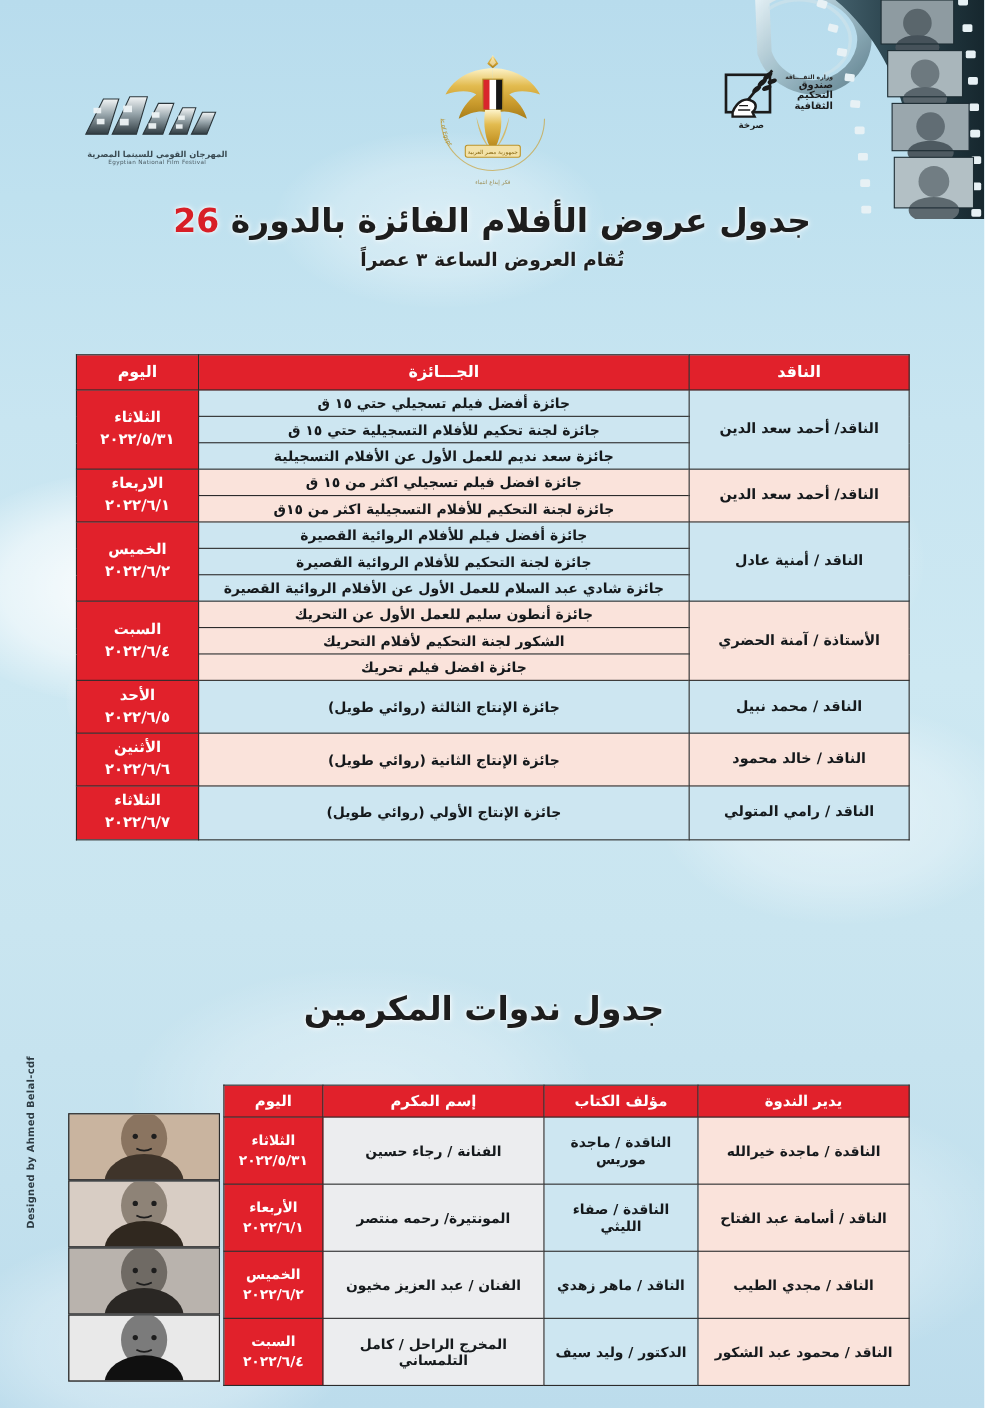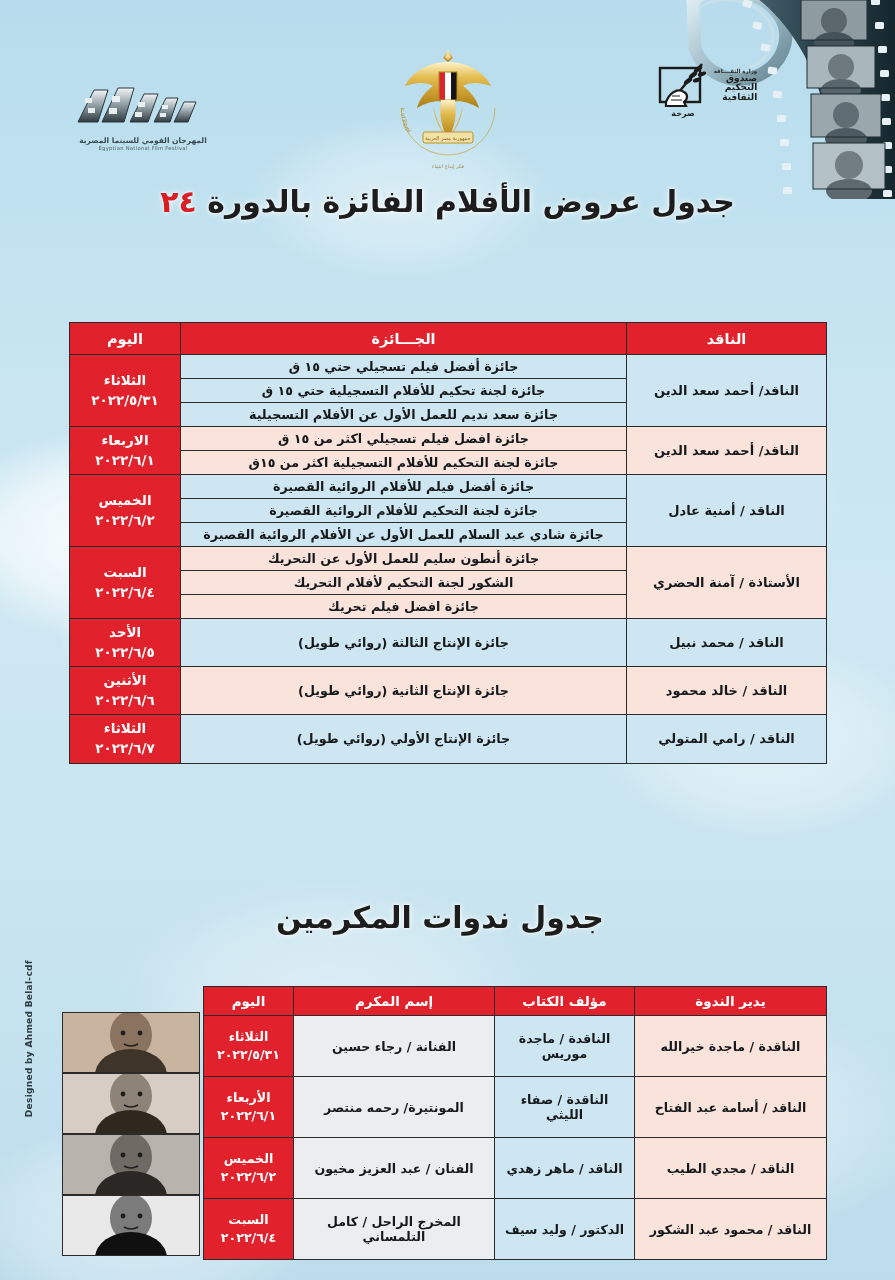--- a/index.html
+++ b/index.html
@@ -409,21 +409,22 @@
 
           <path d="M10 40 C 14 30, 22 26, 28 30 C 32 32, 32 37, 28 40 L 30 44 L 10 44 Z" fill="#ffffff" stroke="#1b1b1b" stroke-width="2.2"></path>
           <path d="M16 34 L24 34 M15 38 L26 38" stroke="#1b1b1b" stroke-width="1.2"></path>
           <text x="27" y="54" font-size="8" fill="#1b1b1b" text-anchor="middle" font-family="'DejaVu Sans',sans-serif" font-weight="bold">صرخة</text>
         </svg>
       </div>
     </div>
   </div>
 
   <div class="headline">
-    <div class="hl-line"><span>جدول عروض الأفلام الفائزة بالدورة </span><span class="red">٢٤</span></div>
+    <div class="hl-line"><span>جدول عروض الأفلام الفائزة بالدورة </span><span class="red">26</span></div>
+    <div class="hl-sub">تُقام العروض الساعة ٣ عصراً</div>
   </div>
 
   <table class="tbl1">
     <colgroup>
       <col style="width:200px">
       <col style="width:446px">
       <col style="width:111px">
     </colgroup>
     <thead>
       <tr>

